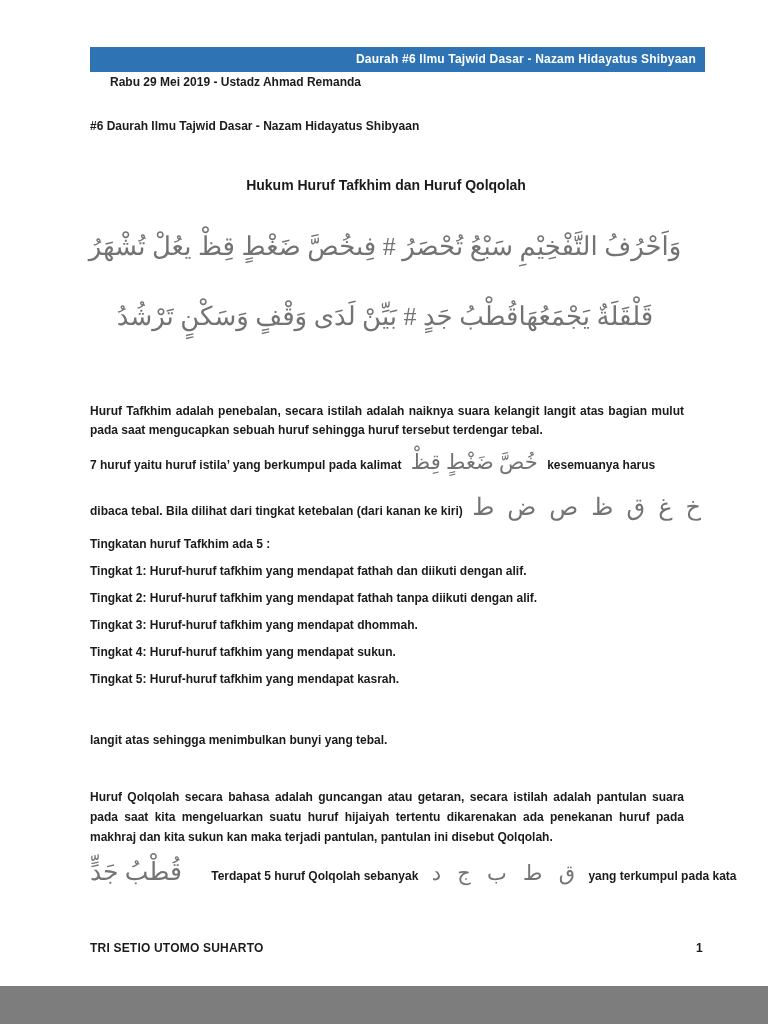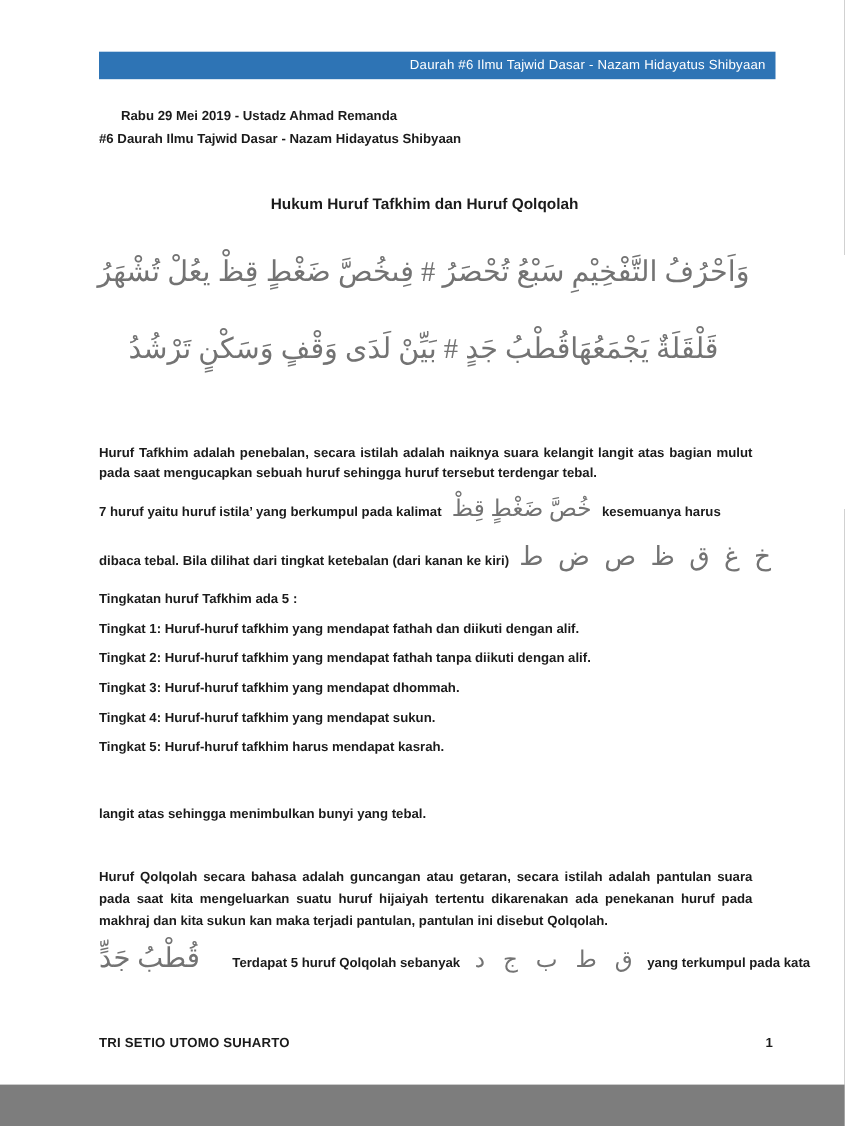--- a/index.html
+++ b/index.html
@@ -17,28 +17,28 @@
     font-size: 12px;
     font-weight: bold;
     color: #1b1b1b;
     line-height: 1.25;
   }
   .banner {
     left: 90px; top: 47px; width: 615px; height: 25px;
     background: #2E74B5;
     color: #ffffff;
     font-size: 12px;
-    font-weight: normal;
+    font-weight: bold;
     text-align: right;
     line-height: 25px;
     padding-right: 9px;
     box-sizing: border-box;
     letter-spacing: 0.2px;
   }
-  .date-line   { left: 90px; top: 98px; padding-left: 20px;  }
+  .date-line   { left: 90px; top: 75px; padding-left: 20px;  }
   .subject-line{ left: 90px; top: 119px; }
   .doc-title   { left: 90px; top: 177px; width: 592px; text-align: center; font-size: 14px; }
   .ar {
     font-family: Liberation Serif, serif;
     direction: rtl;
     unicode-bidi: isolate;
     font-weight: normal;
     color: #737373;
   }
   .nazam {
@@ -110,21 +110,21 @@
     <span>dibaca tebal. Bila dilihat dari tingkat ketebalan (dari kanan ke kiri)</span>
     <span class="ar ar-letters" dir="rtl">خ غ ق ظ ص ض ط</span>
   </div>
 
   <div class="abs latin ting-head">Tingkatan huruf Tafkhim ada 5 :</div>
 
   <div class="abs latin ting-item t0">Tingkat 1: Huruf-huruf tafkhim yang mendapat fathah dan diikuti dengan alif.</div>
   <div class="abs latin ting-item t1">Tingkat 2: Huruf-huruf tafkhim yang mendapat fathah tanpa diikuti dengan alif.</div>
   <div class="abs latin ting-item t2">Tingkat 3: Huruf-huruf tafkhim yang mendapat dhommah.</div>
   <div class="abs latin ting-item t3">Tingkat 4: Huruf-huruf tafkhim yang mendapat sukun.</div>
-  <div class="abs latin ting-item t4">Tingkat 5: Huruf-huruf tafkhim harus mendapat kasrah.</div>
+  <div class="abs latin ting-item t4">Tingkat 5: Huruf-huruf tafkhim yang mendapat kasrah.</div>
 
 
   <div class="abs para para-qolqolah">Huruf Qolqolah secara bahasa adalah guncangan atau getaran, secara istilah adalah pantulan suara pada saat kita mengeluarkan suatu huruf hijaiyah tertentu dikarenakan ada penekanan huruf pada makhraj dan kita sukun kan maka terjadi pantulan, pantulan ini disebut Qolqolah.</div>
 
   <div class="abs latin mixed-line ulama2">
     <span>langit atas sehingga menimbulkan bunyi yang tebal.</span>
   </div>
 
   <div class="abs latin mixed-line terdapat">
     <span class="ar ar-word" dir="rtl">قُطْبُ جَدٍّ</span>

